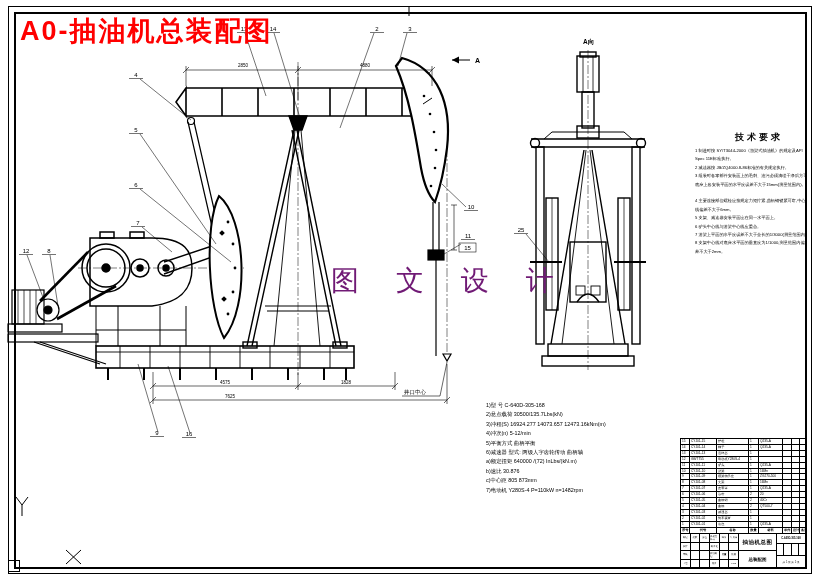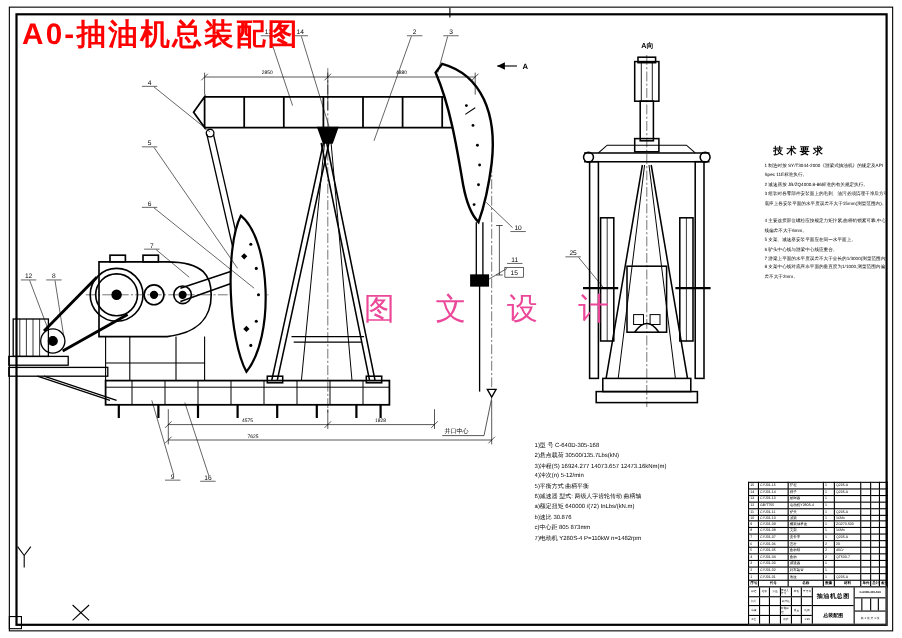--- a/index.html
+++ b/index.html
@@ -2,25 +2,25 @@
 <html><head>
 <meta charset="utf-8">
 <style>
   html,body{margin:0;padding:0;background:#fff;}
   .sheet{position:relative;width:820px;height:580px;background:#fff;overflow:hidden;
          font-family:"Liberation Sans",sans-serif;color:#000;}
   .frame-outer{position:absolute;left:8px;top:6px;width:802px;height:566px;border:1px solid #000;}
   .frame-inner{position:absolute;left:14px;top:12px;width:789px;height:553px;border:2px solid #000;}
   .title-red{position:absolute;left:20px;top:13px;font-size:27px;font-weight:bold;color:#f00;
              letter-spacing:2px;white-space:nowrap;z-index:5;}
-  .watermark{position:absolute;left:331px;top:262px;font-size:28px;color:#ec4899;
+  .watermark{position:absolute;left:331px;top:262px;font-size:28px;color:#701a75;
              font-family:"DejaVu Serif",serif;letter-spacing:14px;white-space:nowrap;z-index:6;}
   svg{position:absolute;left:0;top:0;z-index:2;}
   .techreq{position:absolute;left:695px;top:131px;width:110px;z-index:3;}
-  .tr-title{font-size:9px;font-weight:bold;letter-spacing:3px;margin-left:8px;margin-bottom:3px;}
+  .tr-title{font-size:9px;font-weight:bold;letter-spacing:3px;margin-left:40px;margin-bottom:3px;}
   .tr-line{font-size:4.2px;line-height:8.4px;white-space:nowrap;overflow:hidden;}
   .params{position:absolute;left:486px;top:401px;width:190px;z-index:3;}
   .bp-title{font-size:10px;font-weight:bold;letter-spacing:7px;margin-left:36px;margin-bottom:2px;}
   .bp-line{font-size:5.4px;line-height:9.4px;white-space:nowrap;overflow:hidden;}
   .bom{position:absolute;left:680px;top:438px;width:126px;z-index:3;}
   .bom table{border-collapse:collapse;width:126px;table-layout:fixed;}
   .bom td{border:0.5px solid #000;font-size:3.2px;line-height:4.9px;height:4.9px;
           padding:0 1px;white-space:nowrap;overflow:hidden;}
   .bom tr.bom-head td{font-weight:bold;text-align:center;}
   .tblock{position:absolute;left:680px;top:533px;width:126px;height:35px;border:1px solid #000;

